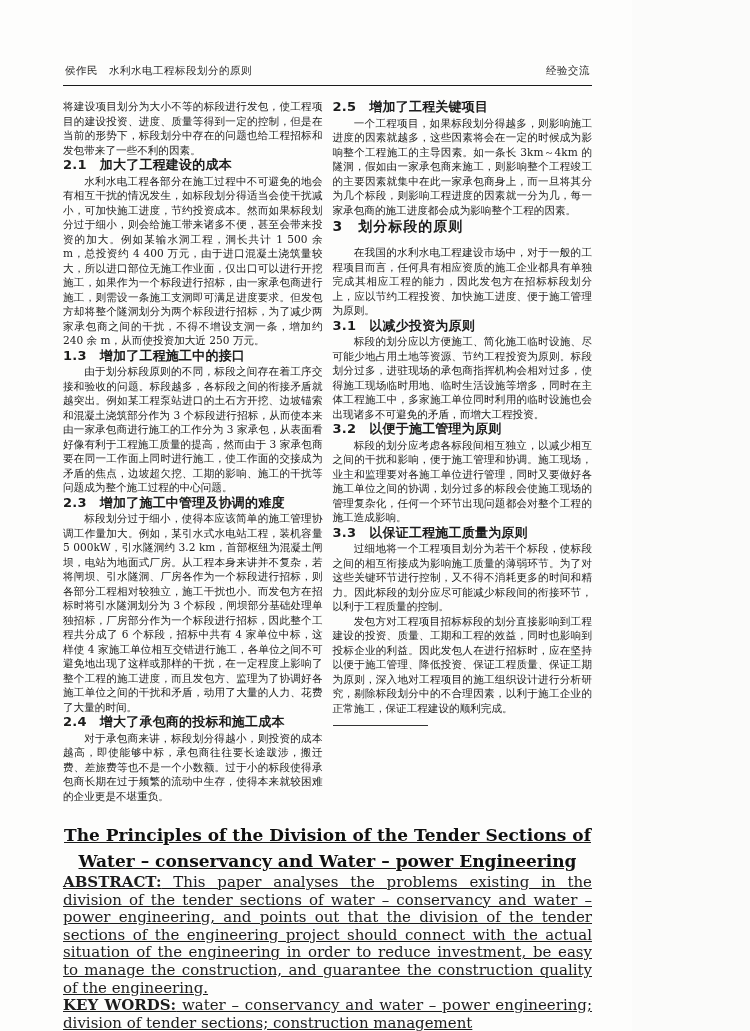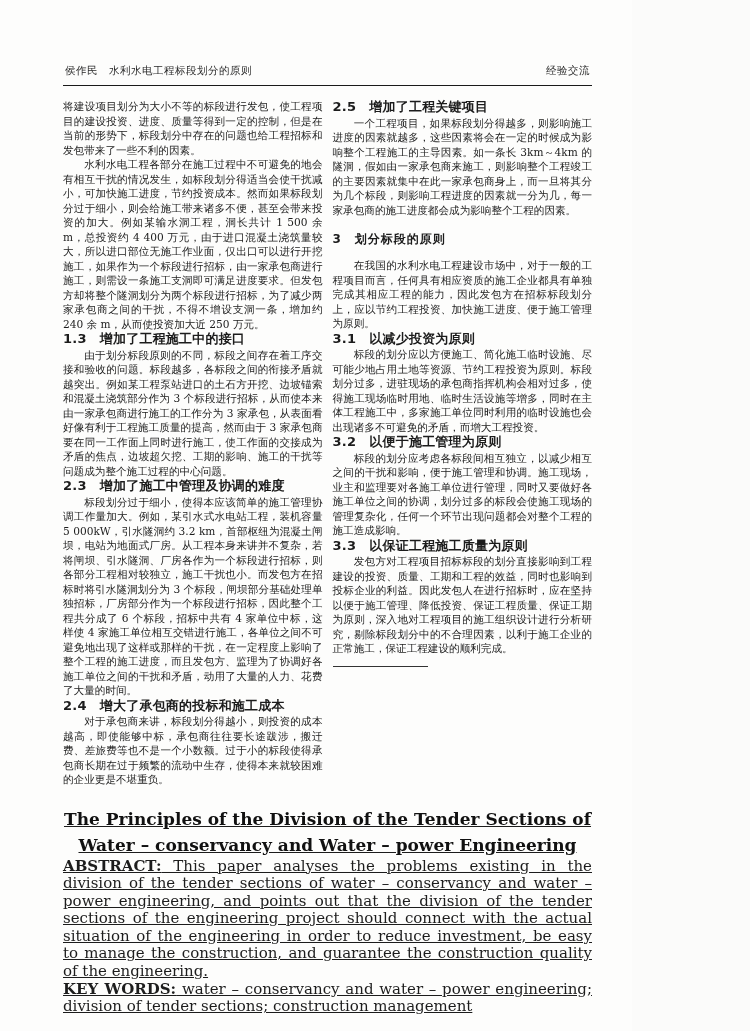--- a/index.html
+++ b/index.html
@@ -39,23 +39,23 @@
   .col .p{text-indent:2em;}
   .col .p-cont{text-indent:0;}
   .col .h2{
     font-size:13px;line-height:14.5px;
     font-weight:bold;
     margin:1px 0 1px 0;
     font-family:"DejaVu Sans","Liberation Sans",sans-serif;
     letter-spacing:.2px;
   }
   .col .h1{
-    font-size:12px;line-height:18px;
+    font-size:14px;line-height:18px;
     font-weight:bold;
-    margin:13px 0 10px 0;
+    margin:0 0 10px 0;
     font-family:"DejaVu Sans","Liberation Sans",sans-serif;
     letter-spacing:1px;
   }
   .bio-divider{
     width:95px;height:0;border-top:1px solid #333;
     margin:10px 0 8px 0;
   }
   .col .bio{
     font-size:9.6px;line-height:13.8px;
     text-align:justify;text-indent:2em;margin:0;color:#222;
@@ -90,38 +90,40 @@
 <div class="page">
 
   <div class="running-head">
     <span>侯作民　水利水电工程标段划分的原则</span>
     <span>经验交流</span>
   </div>
 
   <div class="columns">
     <div class="col" id="col-left">
         <div class="p-cont">将建设项目划分为大小不等的标段进行发包，使工程项目的建设投资、进度、质量等得到一定的控制，但是在当前的形势下，标段划分中存在的问题也给工程招标和发包带来了一些不利的因素。</div>
+        <div class="h2">2.1　加大了工程建设的成本</div>
         <div class="p">水利水电工程各部分在施工过程中不可避免的地会有相互干扰的情况发生，如标段划分得适当会使干扰减小，可加快施工进度，节约投资成本。然而如果标段划分过于细小，则会给施工带来诸多不便，甚至会带来投资的加大。例如某输水洞工程，洞长共计 1 500 余 m，总投资约 4 400 万元，由于进口混凝土浇筑量较大，所以进口部位无施工作业面，仅出口可以进行开挖施工，如果作为一个标段进行招标，由一家承包商进行施工，则需设一条施工支洞即可满足进度要求。但发包方却将整个隧洞划分为两个标段进行招标，为了减少两家承包商之间的干扰，不得不增设支洞一条，增加约 240 余 m，从而使投资加大近 250 万元。</div>
         <div class="h2">1.3　增加了工程施工中的接口</div>
         <div class="p">由于划分标段原则的不同，标段之间存在着工序交接和验收的问题。标段越多，各标段之间的衔接矛盾就越突出。例如某工程泵站进口的土石方开挖、边坡锚索和混凝土浇筑部分作为 3 个标段进行招标，从而使本来由一家承包商进行施工的工作分为 3 家承包，从表面看好像有利于工程施工质量的提高，然而由于 3 家承包商要在同一工作面上同时进行施工，使工作面的交接成为矛盾的焦点，边坡超欠挖、工期的影响、施工的干扰等问题成为整个施工过程的中心问题。</div>
         <div class="h2">2.3　增加了施工中管理及协调的难度</div>
         <div class="p">标段划分过于细小，使得本应该简单的施工管理协调工作量加大。例如，某引水式水电站工程，装机容量 5 000kW，引水隧洞约 3.2 km，首部枢纽为混凝土闸坝，电站为地面式厂房。从工程本身来讲并不复杂，若将闸坝、引水隧洞、厂房各作为一个标段进行招标，则各部分工程相对较独立，施工干扰也小。而发包方在招标时将引水隧洞划分为 3 个标段，闸坝部分基础处理单独招标，厂房部分作为一个标段进行招标，因此整个工程共分成了 6 个标段，招标中共有 4 家单位中标，这样使 4 家施工单位相互交错进行施工，各单位之间不可避免地出现了这样或那样的干扰，在一定程度上影响了整个工程的施工进度，而且发包方、监理为了协调好各施工单位之间的干扰和矛盾，动用了大量的人力、花费了大量的时间。</div>
         <div class="h2">2.4　增大了承包商的投标和施工成本</div>
         <div class="p">对于承包商来讲，标段划分得越小，则投资的成本越高，即使能够中标，承包商往往要长途跋涉，搬迁费、差旅费等也不是一个小数额。过于小的标段使得承包商长期在过于频繁的流动中生存，使得本来就较困难的企业更是不堪重负。</div>
       </div>
     <div class="col" id="col-right">
         <div class="h2">2.5　增加了工程关键项目</div>
         <div class="p">一个工程项目，如果标段划分得越多，则影响施工进度的因素就越多，这些因素将会在一定的时候成为影响整个工程施工的主导因素。如一条长 3km～4km 的隧洞，假如由一家承包商来施工，则影响整个工程竣工的主要因素就集中在此一家承包商身上，而一旦将其分为几个标段，则影响工程进度的因素就一分为几，每一家承包商的施工进度都会成为影响整个工程的因素。</div>
         <div class="h1">3　划分标段的原则</div>
         <div class="p">在我国的水利水电工程建设市场中，对于一般的工程项目而言，任何具有相应资质的施工企业都具有单独完成其相应工程的能力，因此发包方在招标标段划分上，应以节约工程投资、加快施工进度、便于施工管理为原则。</div>
         <div class="h2">3.1　以减少投资为原则</div>
         <div class="p">标段的划分应以方便施工、简化施工临时设施、尽可能少地占用土地等资源、节约工程投资为原则。标段划分过多，进驻现场的承包商指挥机构会相对过多，使得施工现场临时用地、临时生活设施等增多，同时在主体工程施工中，多家施工单位同时利用的临时设施也会出现诸多不可避免的矛盾，而增大工程投资。</div>
         <div class="h2">3.2　以便于施工管理为原则</div>
         <div class="p">标段的划分应考虑各标段间相互独立，以减少相互之间的干扰和影响，便于施工管理和协调。施工现场，业主和监理要对各施工单位进行管理，同时又要做好各施工单位之间的协调，划分过多的标段会使施工现场的管理复杂化，任何一个环节出现问题都会对整个工程的施工造成影响。</div>
         <div class="h2">3.3　以保证工程施工质量为原则</div>
+        <div class="p">过细地将一个工程项目划分为若干个标段，使标段之间的相互衔接成为影响施工质量的薄弱环节。为了对这些关键环节进行控制，又不得不消耗更多的时间和精力。因此标段的划分应尽可能减少标段间的衔接环节，以利于工程质量的控制。</div>
         <div class="p">发包方对工程项目招标标段的划分直接影响到工程建设的投资、质量、工期和工程的效益，同时也影响到投标企业的利益。因此发包人在进行招标时，应在坚持以便于施工管理、降低投资、保证工程质量、保证工期为原则，深入地对工程项目的施工组织设计进行分析研究，剔除标段划分中的不合理因素，以利于施工企业的正常施工，保证工程建设的顺利完成。</div>
         <div class="bio-divider"></div>
       </div>
   </div>
 
   <div class="english">
     <div class="en-title">The Principles of the Division of the Tender Sections of Water – conservancy and Water – power Engineering</div>
     <p class="en-abstract"><span class="en-label">ABSTRACT:</span><span> This paper analyses the problems existing in the division of the tender sections of water – conservancy and water – power engineering, and points out that the division of the tender sections of the engineering project should connect with the actual situation of the engineering in order to reduce investment, be easy to manage the construction, and guarantee the construction quality of the engineering.</span></p>
     <p class="en-keywords"><span class="en-label">KEY WORDS:</span><span> water – conservancy and water – power engineering; division of tender sections; construction management</span></p>
   </div>

